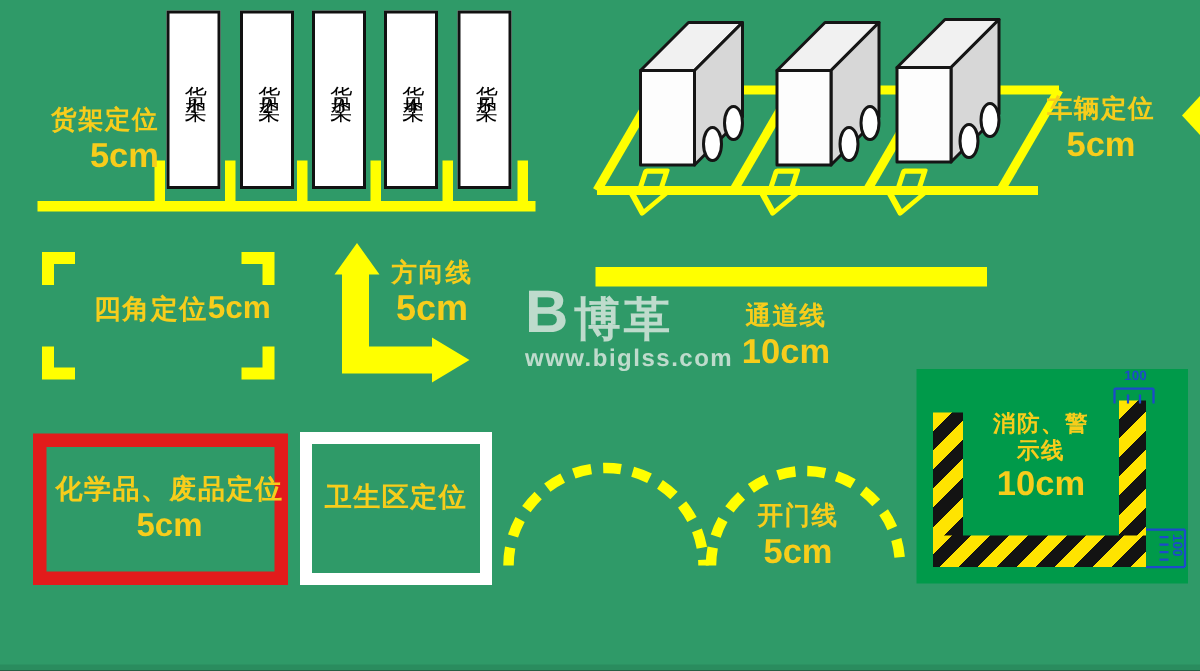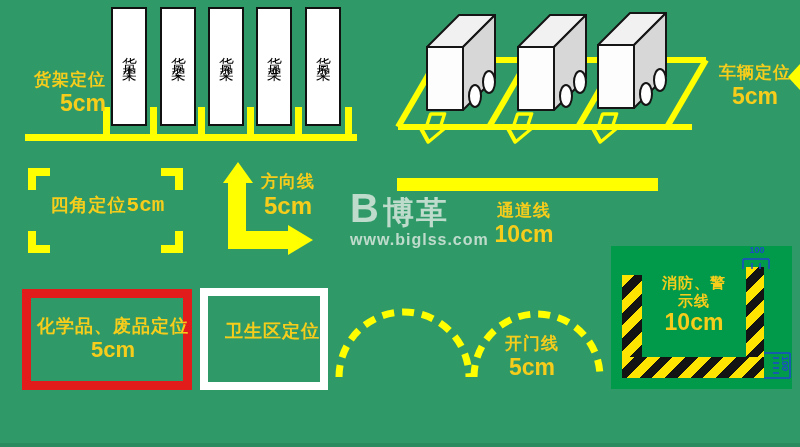--- a/index.html
+++ b/index.html
@@ -168,45 +168,45 @@
     </div>
   <div class="shelf" style="left:305px">
     <span class="shelf-label">货架5</span>
     </div>
 
   <div class="lbl abs" style="left:10px;top:70px;width:96px;text-align:right;">
     <span class="t">货架定位</span>
     <span class="s">5cm</span>
   </div>
 
-  <div class="lbl abs" style="left:709px;top:63px;width:92px;">
+  <div class="lbl abs" style="left:688px;top:63px;width:92px;">
     <span class="t">车辆定位</span>
     <span class="s">5cm</span>
   </div>
 
-  <div class="lbl corner abs" style="left:40px;top:194px;width:135px;font-family:Liberation Mono, monospace;">
+  <div class="lbl corner abs" style="left:54px;top:194px;width:135px;">
     <span class="t">四角定位</span><span class="s" style="font-weight:bold">5cm</span>
   </div>
 
   <div class="lbl abs" style="left:252px;top:172px;width:72px;">
     <span class="t">方向线</span>
     <span class="s" style="font-size:24px">5cm</span>
   </div>
 
   <div class="lbl abs" style="left:485px;top:201px;width:78px;">
     <span class="t">通道线</span>
     <span class="s">10cm</span>
   </div>
 
   <div class="lbl chem abs" style="left:22px;top:316px;width:182px;">
     <span class="t">化学品、废品定位</span>
     <span class="s">5cm</span>
   </div>
 
-  <div class="lbl abs" style="left:208px;top:321px;width:112px;text-align:right;">
+  <div class="lbl abs" style="left:208px;top:321px;width:112px;">
     <span class="t" style="font-size:18px">卫生区定位</span>
   </div>
 
   <div class="lbl abs" style="left:494px;top:334px;width:76px;">
     <span class="t">开门线</span>
     <span class="s">5cm</span>
   </div>
 
   <div class="lbl fire abs" style="left:646px;top:274px;width:96px;">
     <span class="t">消防、警</span>

